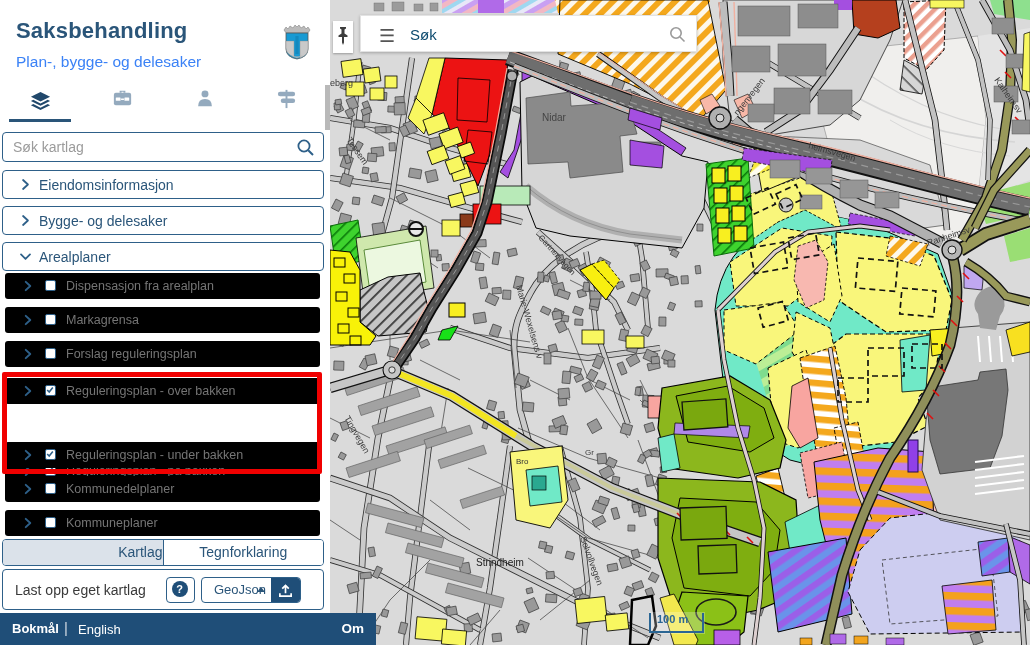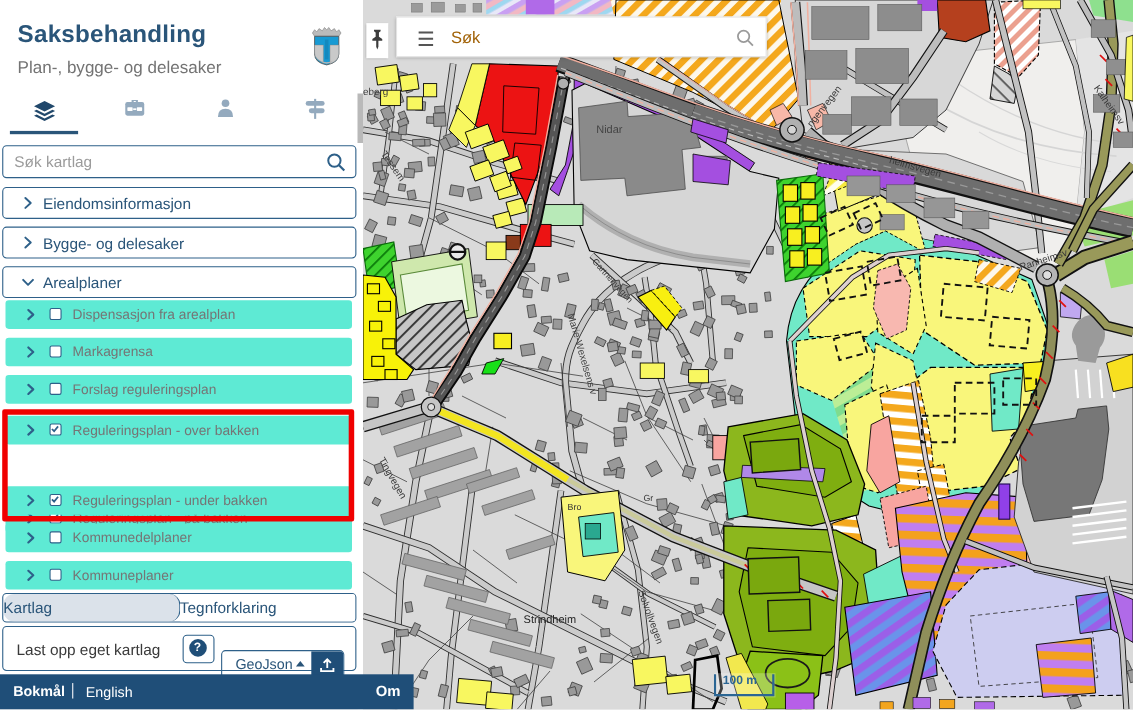--- a/index.html
+++ b/index.html
@@ -1,43 +1,43 @@
 <!DOCTYPE html>
 <html><head>
 <meta charset="utf-8">
 <style>
 html,body{margin:0;padding:0;}
 body{width:1030px;height:645px;overflow:hidden;font-family:"Liberation Sans",sans-serif;background:#fff;position:relative;}
 #sidebar{position:absolute;left:0;top:0;width:330px;height:645px;background:#fff;}
 #map{position:absolute;left:330px;top:0;width:700px;height:645px;background:#dcdcdc;overflow:hidden;}
 h1.title{margin:0;position:absolute;left:16px;top:18px;font-size:22px;font-weight:bold;color:#2a5579;letter-spacing:0.2px;}
-.subtitle{position:absolute;left:16px;top:53px;font-size:15.5px;color:#737373;}
+.subtitle{position:absolute;left:16px;top:53px;font-size:15.5px;color:#3b82f6;}
 #crest{position:absolute;left:282px;top:24px;}
 .tabicons{position:absolute;left:0;top:85px;width:330px;height:28px;}
 .tabicons svg{position:absolute;top:0;}
 .underline{position:absolute;left:9px;top:119px;width:62px;height:2.5px;background:#2a5579;}
 .searchbox{position:absolute;left:2px;top:132px;width:322px;height:30px;border:1.5px solid #2e6089;border-radius:4px;box-sizing:border-box;}
 .searchbox .ph{position:absolute;left:10px;top:6px;font-size:14px;color:#9b9b9b;}
 .searchbox svg{position:absolute;right:8px;top:5px;}
 .row{position:absolute;left:2px;width:322px;height:29px;border:1.5px solid #2e6089;border-radius:4px;box-sizing:border-box;background:#fff;}
 .row .chev{position:absolute;left:16px;top:7px;}
 .row .lbl{position:absolute;left:36px;top:6px;font-size:14px;color:#2a5579;}
-.grow{position:absolute;left:5px;width:315px;height:26px;border-radius:3px;background:#5eead4;text-decoration:underline;}
+.grow{position:absolute;left:5px;width:315px;height:26px;border-radius:3px;background:#000000;text-decoration:underline;}
 .grow .chev{position:absolute;left:17px;top:7px;}
 .grow .cb{position:absolute;left:40px;top:7px;width:11px;height:11px;border:1.6px solid #2e6089;border-radius:2px;box-sizing:border-box;background:#fff;}
 .grow .lbl{position:absolute;left:61px;top:6px;font-size:12.5px;color:#757575;}
 .redbox{position:absolute;left:2px;top:372px;width:320px;height:102px;border:5px solid #f00000;border-radius:2px;box-sizing:border-box;z-index:5;}
 .tabs{position:absolute;left:2px;top:539px;width:322px;height:27px;border:1.5px solid #2e6089;border-radius:4px;box-sizing:border-box;overflow:hidden;display:flex;}
-.tabs .t1{width:50%;background:#dbe2ea;color:#2a5579;font-size:14px;text-align:left;line-height:25px;border-right:1.5px solid #2e6089;border-radius:10px;}
-.tabs .t2{width:50%;background:#fff;color:#2a5579;font-size:14px;line-height:25px;}
+.tabs .t1{width:50%;background:#dbe2ea;color:#2a5579;font-size:14px;text-align:right;line-height:25px;border-right:1.5px solid #2e6089;}
+.tabs .t2{width:50%;background:#fff;color:#2a5579;font-size:14px;text-align:center;line-height:25px;}
 .upload{position:absolute;left:2px;top:569px;width:322px;height:41px;border:1.5px solid #2e6089;border-radius:4px;box-sizing:border-box;background:#fff;}
 .upload .lbl{position:absolute;left:12px;top:12px;font-size:14px;color:#3a3a3a;}
 .qbtn{position:absolute;left:163px;top:7px;width:29px;height:26px;border:1.5px solid #2e6089;border-radius:4px;box-sizing:border-box;}
 .qbtn .c{position:absolute;left:4.5px;top:3px;width:16px;height:16px;border-radius:50%;background:#1f4e78;color:#fff;font-size:11px;font-weight:bold;text-align:center;line-height:16px;}
-.geo{position:absolute;left:198px;top:21px;width:112px;height:26px;border:1.5px solid #2e6089;border-radius:4px;box-sizing:border-box;overflow:hidden;padding-left:36px;}
+.geo{position:absolute;left:198px;top:7px;width:100px;height:26px;border:1.5px solid #2e6089;border-radius:4px;box-sizing:border-box;overflow:hidden;padding-left:36px;}
 .geo .txt{position:absolute;left:12px;top:4px;font-size:13px;color:#2a5579;}
 .geo .up{position:absolute;right:35px;top:9px;width:0;height:0;border-left:4px solid transparent;border-right:4px solid transparent;border-bottom:5px solid #2a5579;}
 .geo .btn{position:absolute;right:0;top:0;width:29px;height:26px;background:#1f4e78;}
 .footer{position:absolute;left:0;top:613px;width:376px;height:32px;background:#1f4e78;color:#fff;}
 .footer .b{position:absolute;left:12px;top:8px;font-size:13px;font-weight:bold;}
 .footer .sep{position:absolute;left:64px;top:6px;font-size:15px;font-weight:300;color:#cfd8e2;}
 .footer .e{position:absolute;left:78px;top:9px;font-size:13px;}
 .footer .om{position:absolute;right:12px;top:8px;font-size:13.5px;font-weight:bold;}
 .scrollbar{position:absolute;left:325px;top:85px;width:5px;height:560px;background:#ffffff;}
 .scrollthumb{position:absolute;left:0;top:0;width:5px;height:45px;background:#b9b9b9;}
@@ -760,21 +760,21 @@
 <path d="M694 34 L700 32 L700 92 L692 90 Z" fill="#f8f760" stroke="#000" stroke-width="0.7"></path>
 <text x="255" y="455" font-size="8" fill="#3a3a3a">Gr</text>
 </svg>
 <div class="pinbox">
       <svg width="14" height="20" viewBox="0 0 14 20" style="position:absolute;left:3px;top:5px;">
         <path d="M4 1 h6 v1.5 l-1.5 1 v4 l3 2 v1.5 H8 v5.5 L7 19 L6 16.5 V11 H2.5 V9.5 l3 -2 v-4 L4 2.5 Z" fill="#3d3d3d"></path>
       </svg>
     </div>
 <div class="mapsearch">
       <span style="position:absolute;left:18px;top:9px;color:#555;font-size:18px;">☰</span>
-      <span style="position:absolute;left:49px;top:10px;color:#a16207;font-size:15px;">Søk</span>
+      <span style="position:absolute;left:49px;top:10px;color:#0c4a6e;font-size:15px;">Søk</span>
 <svg style="position:absolute;right:10px;top:10px;" width="17" height="17" viewBox="0 0 17 17">
         <circle cx="7" cy="7" r="5.2" fill="none" stroke="#9a9a9a" stroke-width="1.6"></circle>
         <line x1="11" y1="11" x2="15.5" y2="15.5" stroke="#9a9a9a" stroke-width="1.6"></line>
       </svg>
 </div>
 <div class="scalebar">
       <div style="position:absolute;left:8px;top:1px;font-size:11px;font-weight:bold;color:#2b6694;">100 m</div>
       <svg width="56" height="22" viewBox="0 0 56 22" style="position:absolute;left:0;top:0;">
         <path d="M1 1 V20 H54 V1" fill="none" stroke="#2b6694" stroke-width="2"></path>
       </svg>

